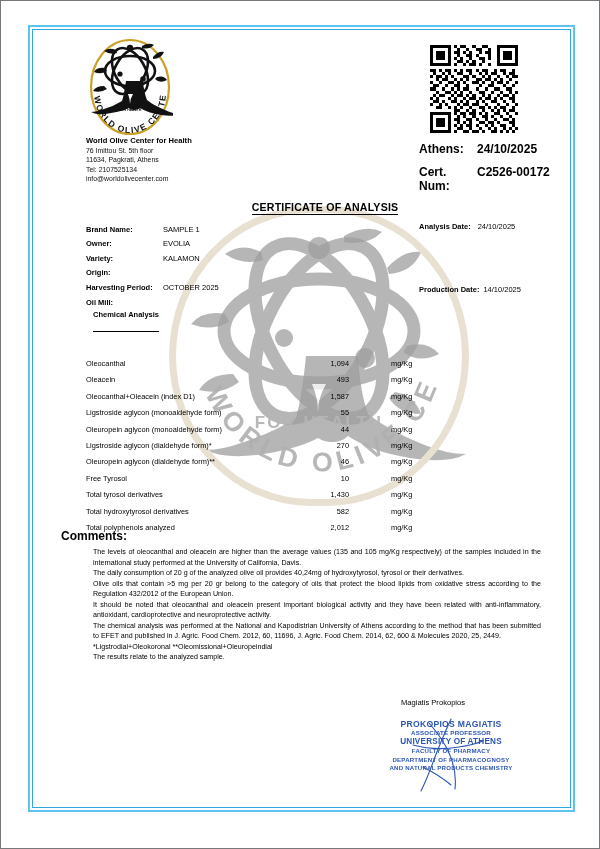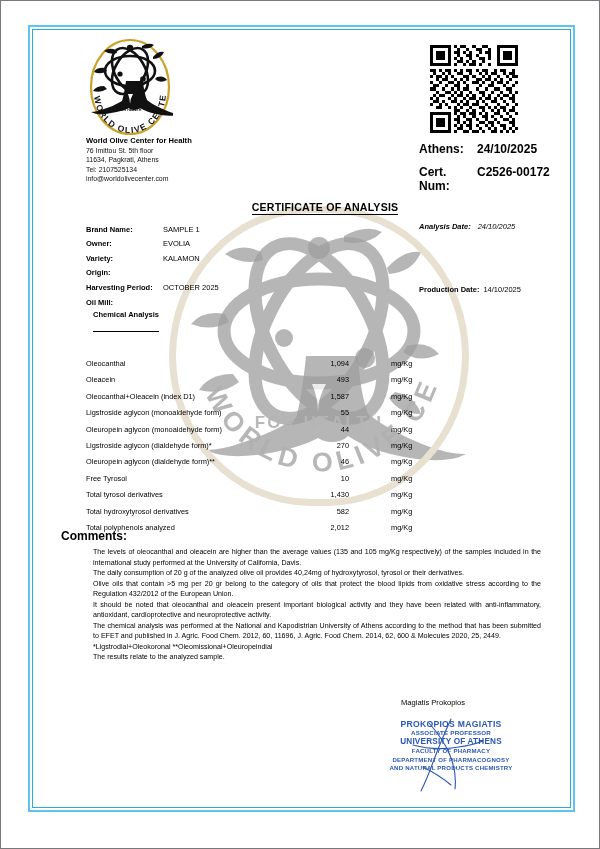--- a/index.html
+++ b/index.html
@@ -96,21 +96,20 @@
 
   .chem-head{
     position:absolute;left:92px;top:309px;z-index:3;
     font-size:7.5px;font-weight:bold;
     border-bottom:1px solid #000;padding-bottom:12px;
   }
 
   .date-analysis{
     position:absolute;left:418px;top:221px;z-index:3;font-size:7.5px;
     display:flex;
-    font-style:italic;
   }
   .date-prod{
     position:absolute;left:418px;top:284px;z-index:3;font-size:7.5px;
     display:flex;
   }
   .date-lbl{font-weight:bold;}
   .date-val{margin-left:7px;}
   .date-prod .date-val{margin-left:4px;}
 
   

